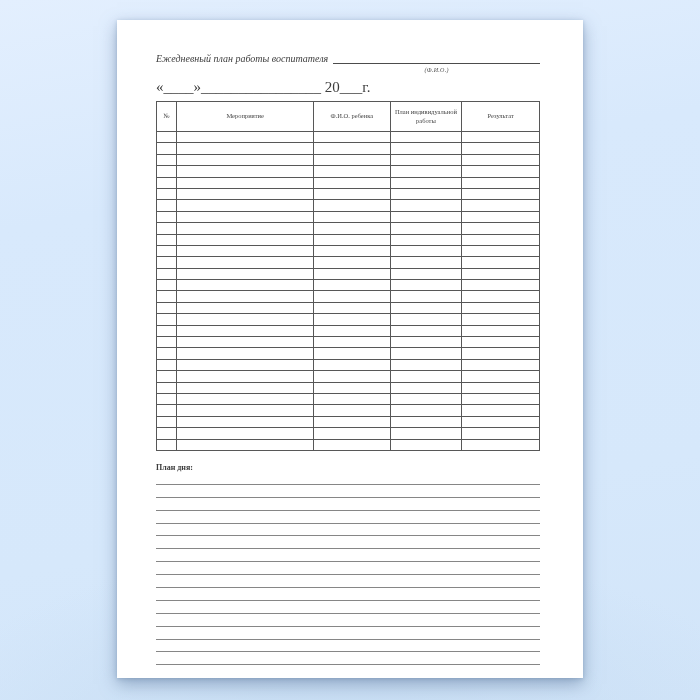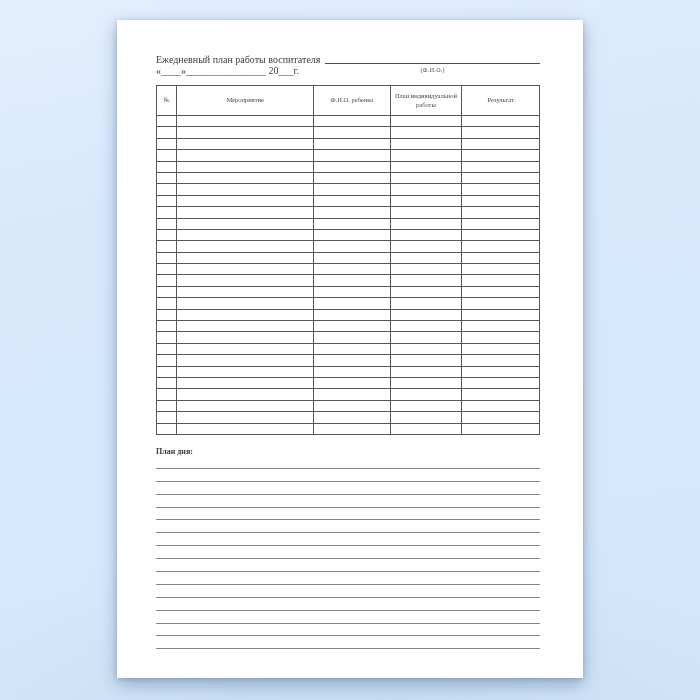--- a/index.html
+++ b/index.html
@@ -25,46 +25,47 @@
     width: 466px;
     height: 658px;
     background: #ffffff;
     box-shadow: 0 6px 16px rgba(93, 121, 157, 0.55), 0 1px 4px rgba(93, 121, 157, 0.35);
     box-sizing: border-box;
     padding: 33px 43px 0 39px;
     color: #3d3d3d;
   }
   .title-row {
     display: flex;
-    align-items: center;
+    align-items: flex-start;
     font-size: 10px;
     line-height: 11px;
     white-space: nowrap;
+    font-style: italic;
   }
   .title-blank {
     flex: 1;
     margin-left: 5px;
     margin-bottom: 1px;
     border-bottom: 1px solid #4c4c4c;
     position: relative;
     height: 10px;
   }
   .fio-caption {
     position: absolute;
     top: 12px;
     left: 0;
     right: 0;
     text-align: center;
     font-size: 6px;
     letter-spacing: 0.3px;
     color: #4a4a4a;
   }
   .date-row {
-    margin-top: 0;
-    font-size: 10px;
+    margin-top: 16px;
+    font-size: 15px;
     line-height: 12px;
     white-space: nowrap;
   }
   table.plan {
     margin-top: 8px;
     width: 100%;
     border-collapse: collapse;
     table-layout: fixed;
   }
   table.plan th, table.plan td {

